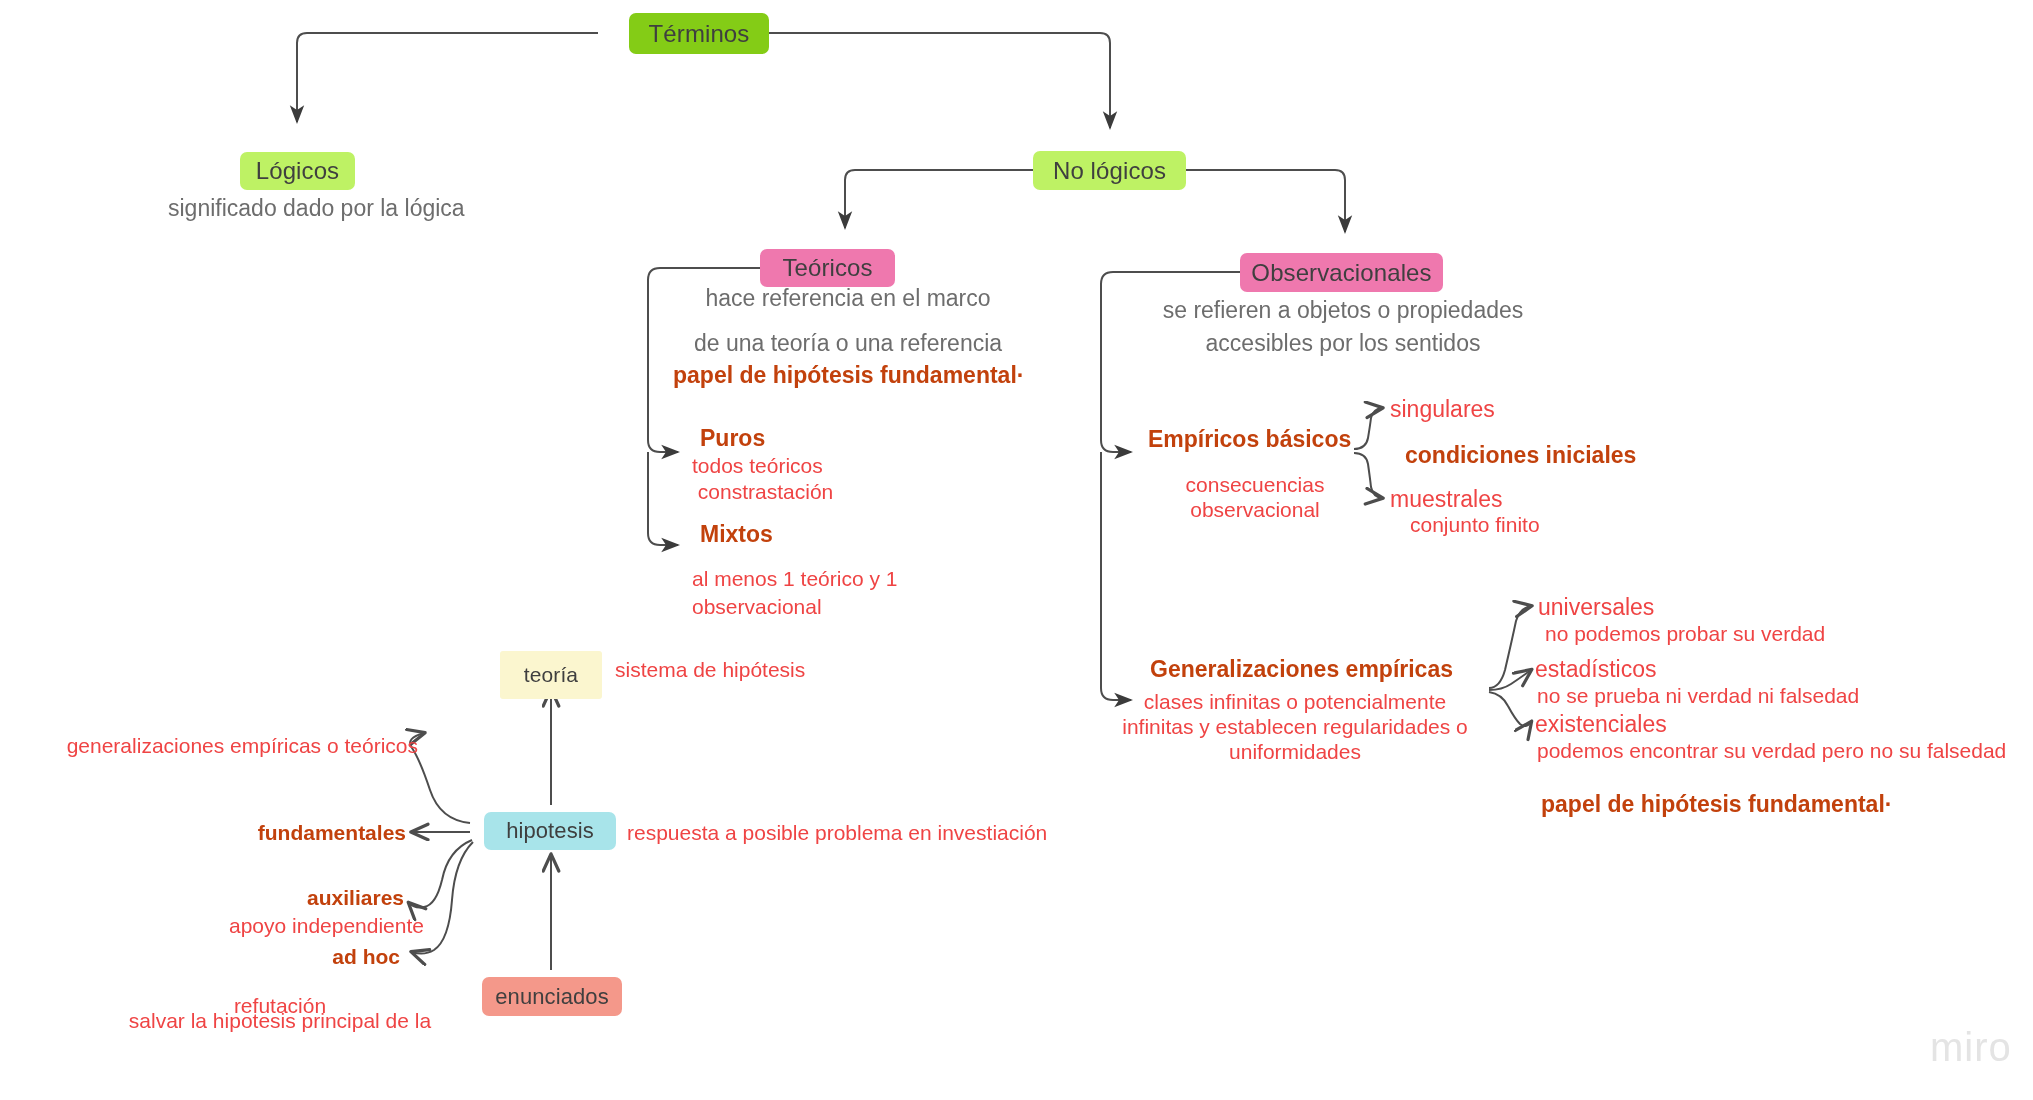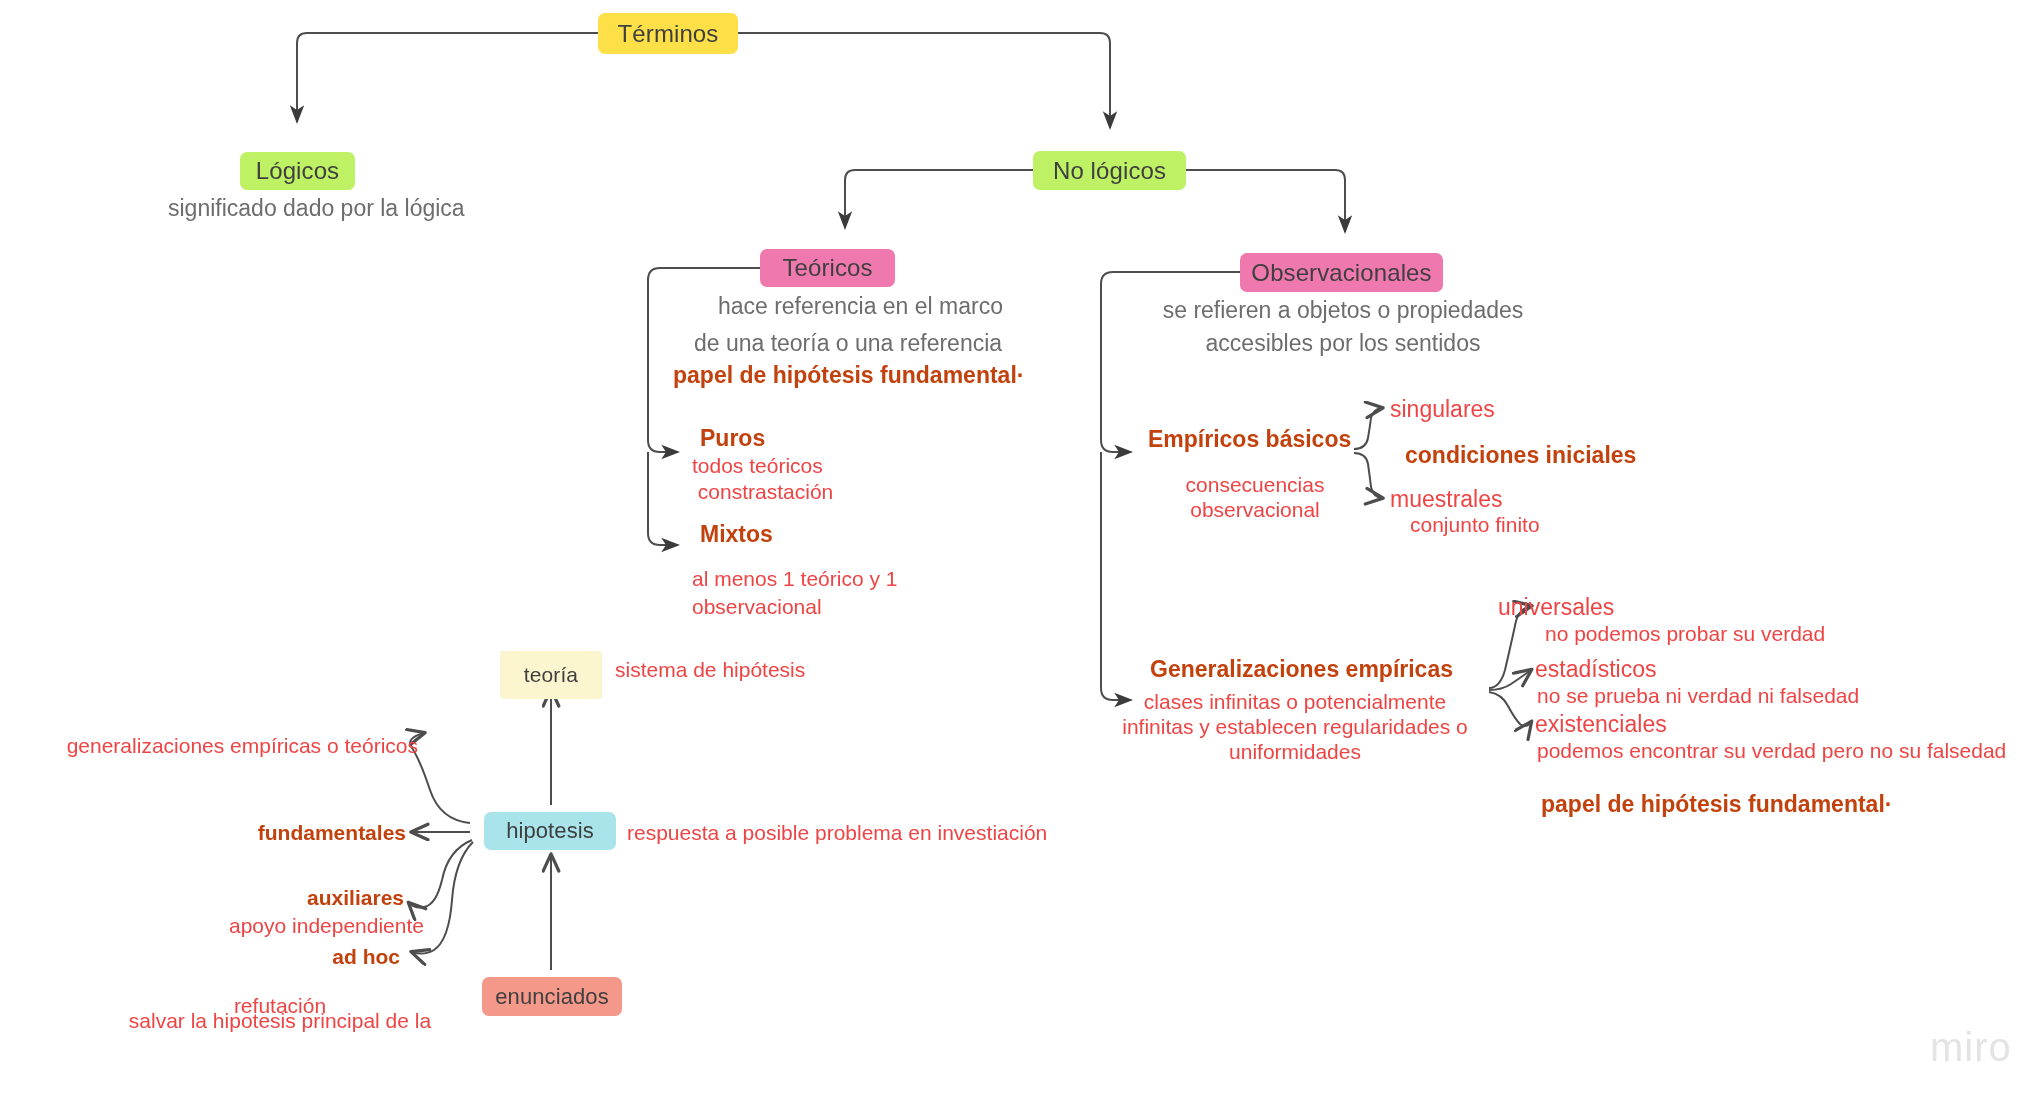--- a/index.html
+++ b/index.html
@@ -33,21 +33,21 @@
     position: absolute;
     border-radius: 7px;
     display: flex;
     align-items: center;
     justify-content: center;
     font-size: 24px;
     color: #3f3f3f;
     white-space: nowrap;
     letter-spacing: .1px;
   }
-  .node.yellow  { background: #fde047; }
+  .node.yellow  { background: #84cc16; margin-left: 31px; }
   .node.green   { background: #bef264; }
   .node.pink    { background: #ef78ae; }
   .node.cyan    { background: #a8e4ea; }
   .node.salmon  { background: #f4988a; }
   .node.palesun { background: #fbf6cf; border-radius: 3px; }
 
   .txt {
     position: absolute;
     font-size: 21px;
     line-height: 1.28;
@@ -157,21 +157,21 @@
   <div class="node cyan" style="left:484px; top:812px; width:132px; height:38px; font-size:22px;">
     <span>hipotesis</span>
   </div>
 
   <div class="node salmon" style="left:482px; top:977px; width:140px; height:39px; font-size:22px;">
     <span>enunciados</span>
   </div>
 
   <div class="txt lead" style="left:168px; top:194px;">significado dado por la lógica</div>
 
-  <div class="txt lead center" style="left:693px; top:292px; width:310px;text-align:right;">hace referencia en el marco</div>
+  <div class="txt lead center" style="left:693px; top:284px; width:310px;">hace referencia en el marco</div>
   <div class="txt lead center" style="left:683px; top:329px; width:330px;">de una teoría o una referencia</div>
   <div class="txt big bold center" style="left:673px; top:361px; width:350px;">papel de hipótesis fundamental·</div>
 
   <div class="txt big bold" style="left:700px; top:424px;">Puros</div>
   <div class="txt" style="left:692px; top:453px;">todos teóricos</div>
   <div class="txt" style="left:692px; top:479px;"> constrastación</div>
 
   <div class="txt big bold" style="left:700px; top:520px;">Mixtos</div>
   <div class="txt" style="left:692px; top:566px;">al menos 1 teórico y 1</div>
   <div class="txt" style="left:692px; top:594px;">observacional</div>
@@ -186,21 +186,21 @@
   <div class="txt big" style="left:1390px; top:395px;">singulares</div>
   <div class="txt big bold" style="left:1405px; top:441px;">condiciones iniciales</div>
   <div class="txt big" style="left:1390px; top:485px;">muestrales</div>
   <div class="txt" style="left:1410px; top:512px;">conjunto finito</div>
 
   <div class="txt big bold" style="left:1150px; top:655px;">Generalizaciones empíricas</div>
   <div class="txt center" style="left:1110px; top:689px; width:370px;">clases infinitas o potencialmente</div>
   <div class="txt center" style="left:1110px; top:714px; width:370px;">infinitas y establecen regularidades o</div>
   <div class="txt center" style="left:1110px; top:739px; width:370px;">uniformidades</div>
 
-  <div class="txt big" style="left:1498px; top:593px;">universales</div>
+  <div class="txt big" style="left:1538px; top:593px;">universales</div>
   <div class="txt" style="left:1545px; top:621px;">no podemos probar su verdad</div>
   <div class="txt big" style="left:1535px; top:655px;">estadísticos</div>
   <div class="txt" style="left:1537px; top:683px;">no se prueba ni verdad ni falsedad</div>
   <div class="txt big" style="left:1535px; top:710px;">existenciales</div>
   <div class="txt" style="left:1537px; top:738px;">podemos encontrar su verdad pero no su falsedad</div>
 
   <div class="txt big bold" style="left:1541px; top:790px;">papel de hipótesis fundamental·</div>
 
   <div class="txt" style="left:615px; top:657px;">sistema de hipótesis</div>
 

